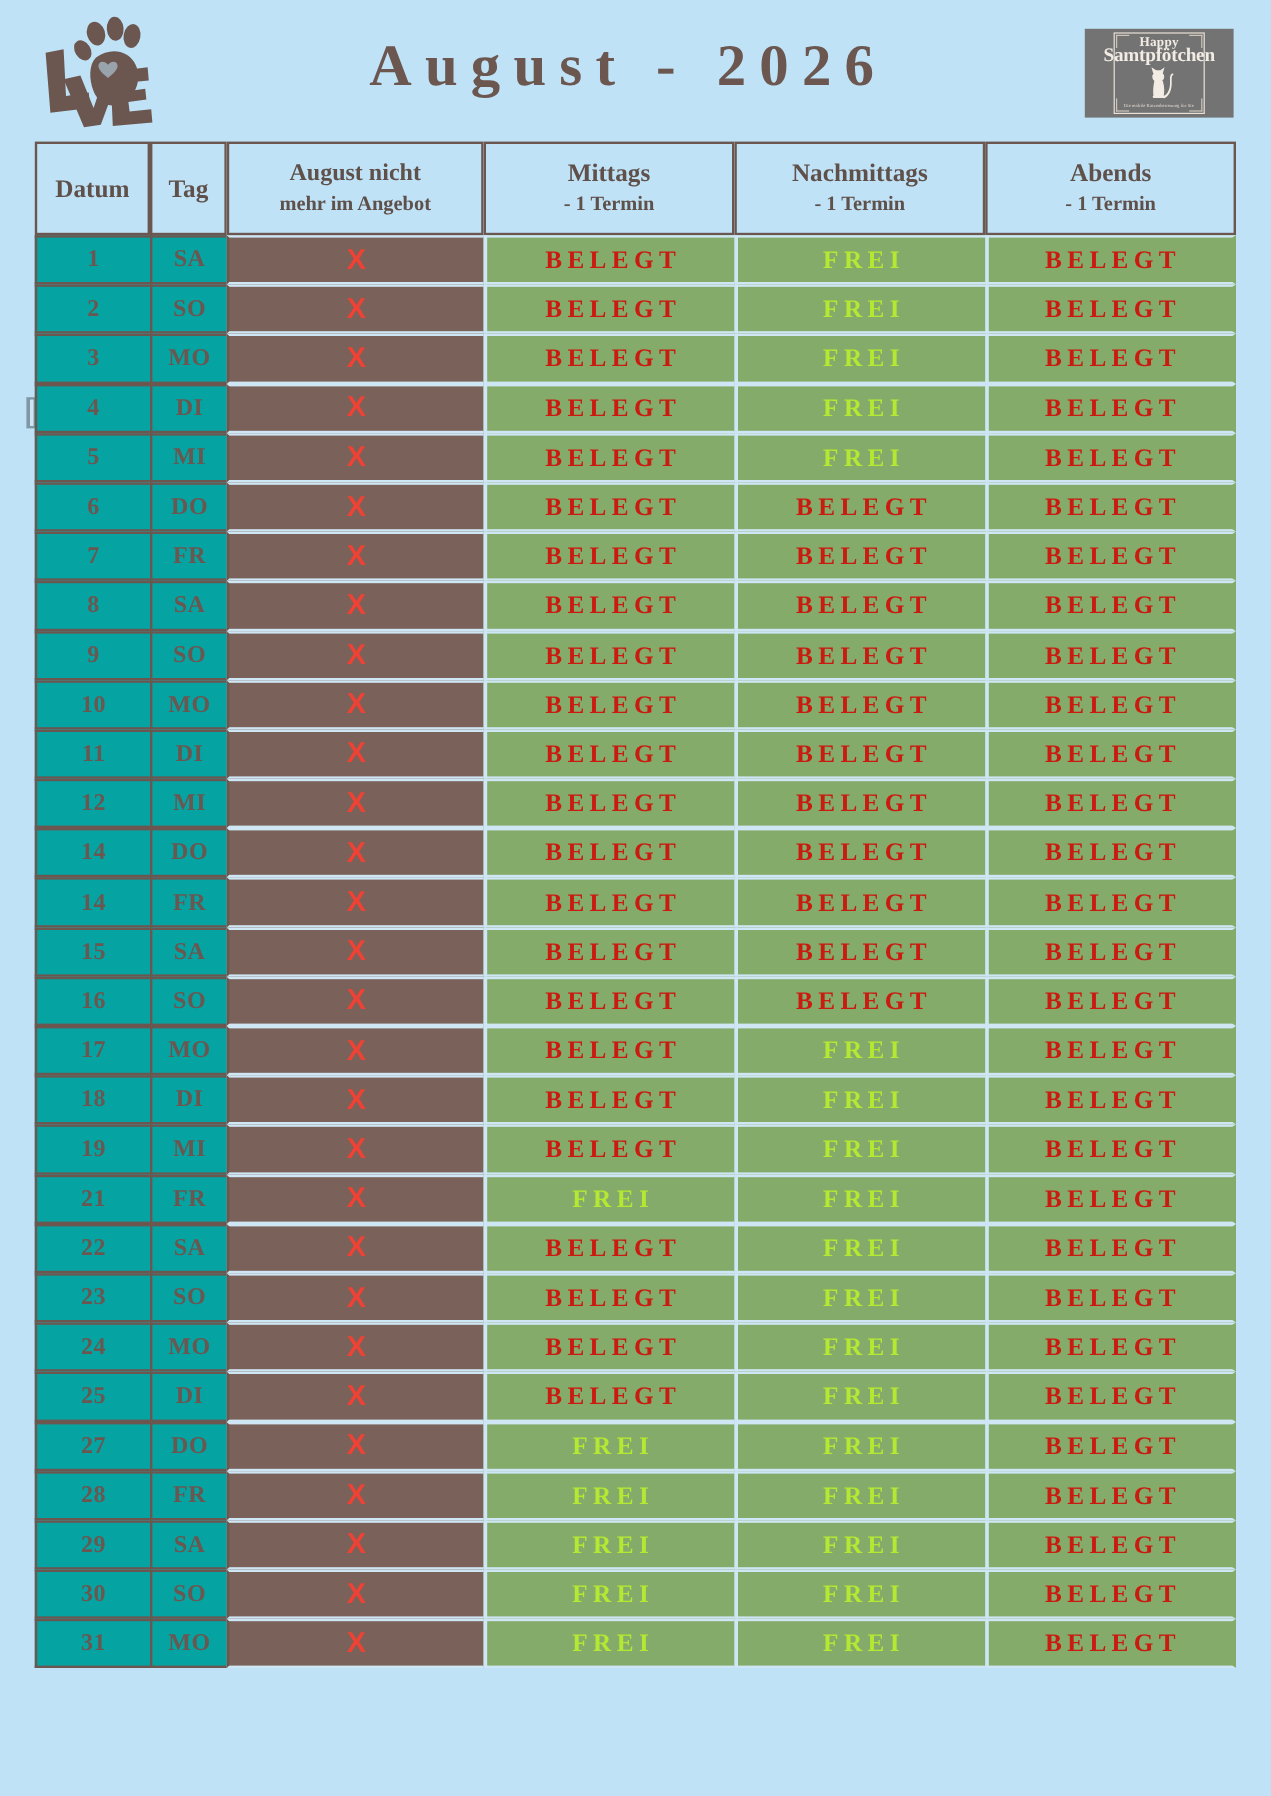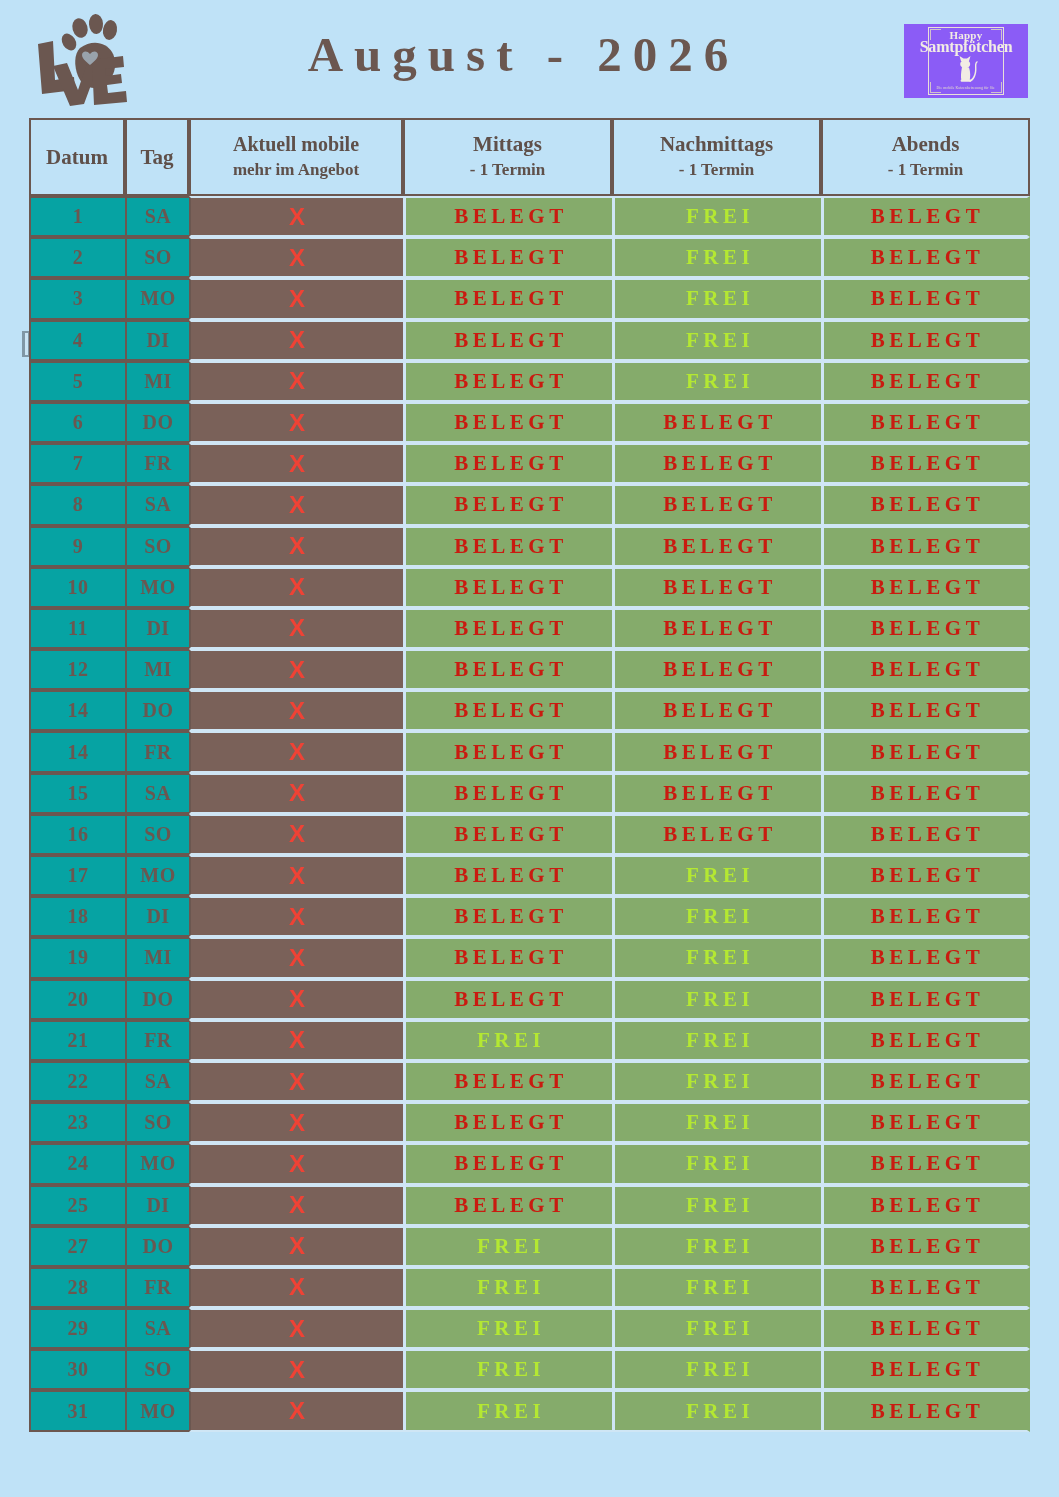--- a/index.html
+++ b/index.html
@@ -46,21 +46,21 @@
     white-space: nowrap;
     padding-right: 12px;
   }
 
   .logo-brand {
     position: absolute;
     right: 31px;
     top: 24px;
     width: 124px;
     height: 74px;
-    background: #8b5cf6;
+    background: #737373;
     overflow: hidden;
     text-decoration: underline;
   }
   .logo-brand-inner {
     position: absolute;
     left: 50%;
     top: 3px;
     transform: translateX(-50%);
     width: 76px;
     height: 68px;
@@ -287,21 +287,21 @@
     </colgroup>
     <thead>
       <tr>
         <th>
           <span>Datum</span>
         </th>
         <th>
           <span>Tag</span>
         </th>
         <th class="th-narrow">
-          <span>Aktuell mobile</span>
+          <span>August nicht</span>
           <span class="sub">mehr im Angebot</span>
         </th>
         <th>
           <span>Mittags</span>
           <span class="sub">- 1 Termin</span>
         </th>
         <th>
           <span>Nachmittags</span>
           <span class="sub">- 1 Termin</span>
         </th>
@@ -458,28 +458,20 @@
         </tr>
         <tr>
           <td class="datum">19</td>
           <td class="tag">MI</td>
           <td class="xcell"><span class="x-mark">X</span></td>
           <td class="slot"><span class="status belegt">BELEGT</span></td>
           <td class="slot"><span class="status frei">FREI</span></td>
           <td class="slot"><span class="status belegt">BELEGT</span></td>
         </tr>
         <tr>
-          <td class="datum">20</td>
-          <td class="tag">DO</td>
-          <td class="xcell"><span class="x-mark">X</span></td>
-          <td class="slot"><span class="status belegt">BELEGT</span></td>
-          <td class="slot"><span class="status frei">FREI</span></td>
-          <td class="slot"><span class="status belegt">BELEGT</span></td>
-        </tr>
-        <tr>
           <td class="datum">21</td>
           <td class="tag">FR</td>
           <td class="xcell"><span class="x-mark">X</span></td>
           <td class="slot"><span class="status frei">FREI</span></td>
           <td class="slot"><span class="status frei">FREI</span></td>
           <td class="slot"><span class="status belegt">BELEGT</span></td>
         </tr>
         <tr>
           <td class="datum">22</td>
           <td class="tag">SA</td>

